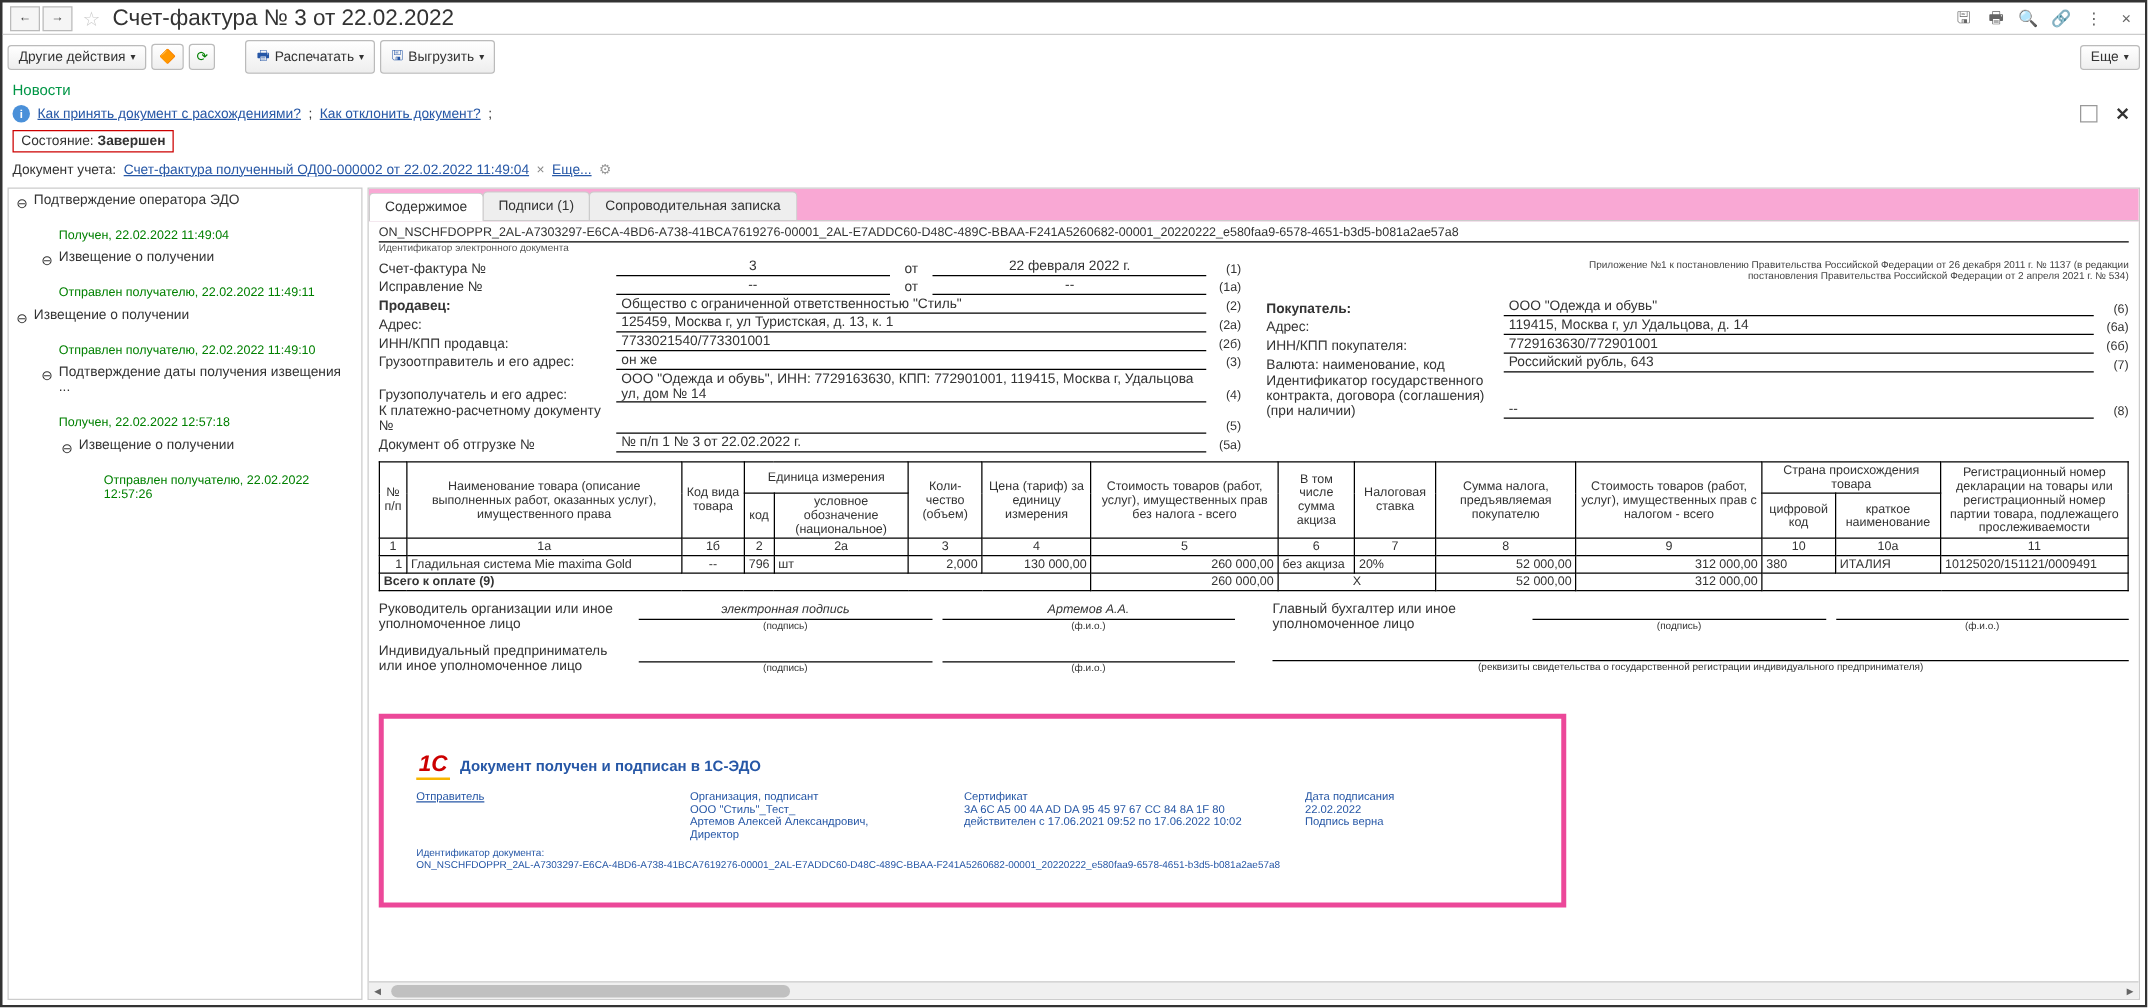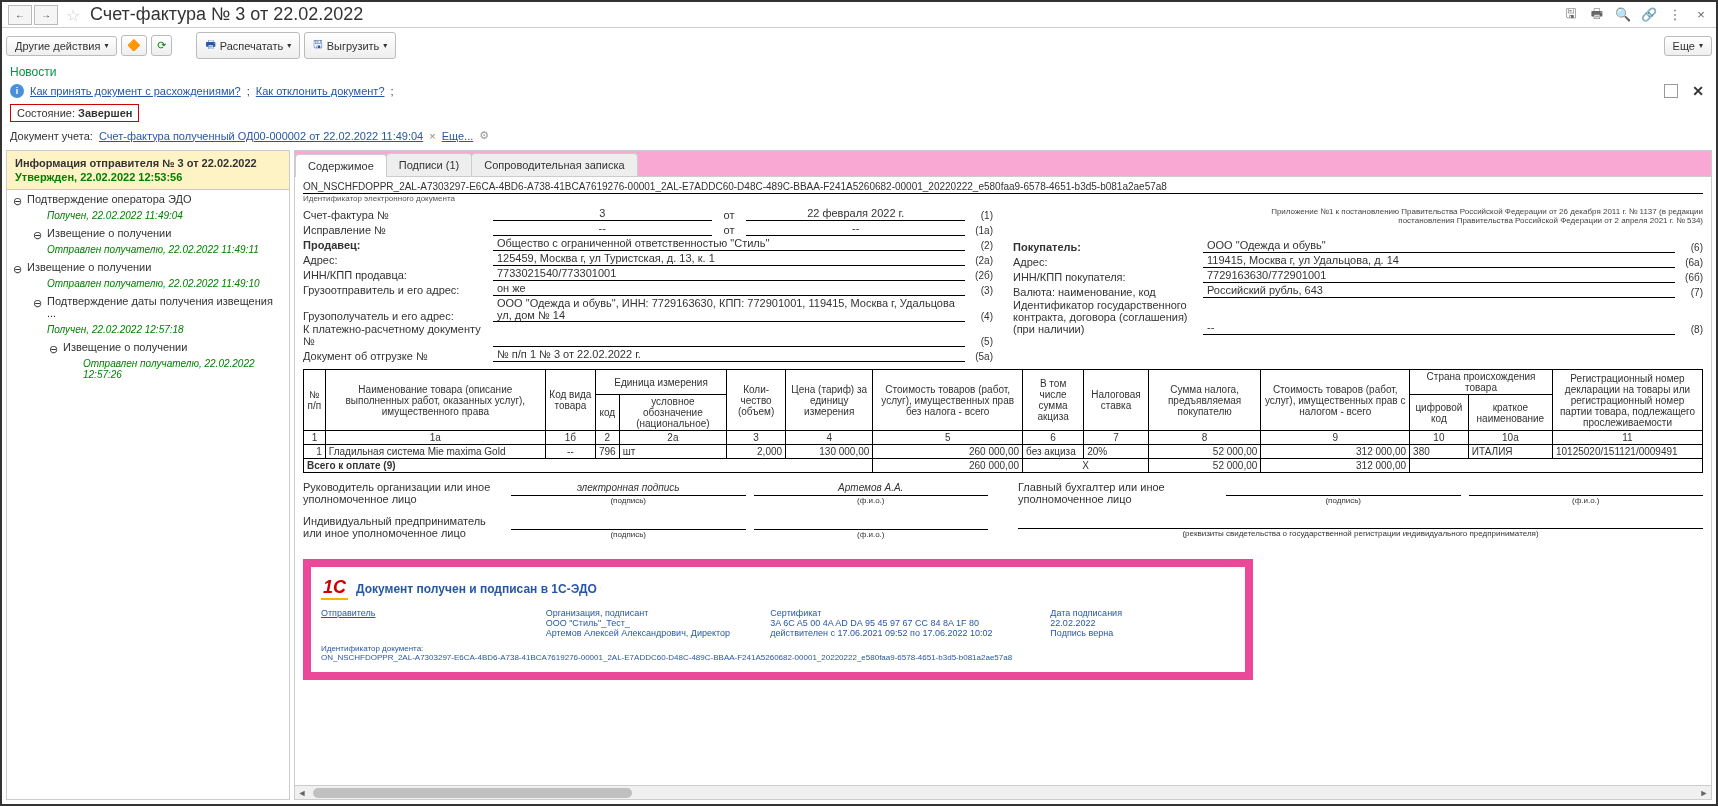--- a/index.html
+++ b/index.html
@@ -31,21 +31,21 @@
 .sidebar { width: 284px; border: 1px solid #ccc; margin: 4px 0 4px 4px; overflow-y: auto; font-size: 11px; }
 .sb-header { background: #fdf3c4; padding: 6px 8px; border-bottom: 1px solid #e0d080; }
 .sb-header-title { font-weight: bold; }
 .sb-header-sub { color: #008000; font-weight: bold; margin-top: 2px; }
 .sb-item { padding: 3px 4px 3px 20px; position: relative; }
 .sb-item.lvl2 { padding-left: 40px; }
 .sb-item.lvl3 { padding-left: 56px; }
 .sb-bullet { position: absolute; left: 6px; top: 5px; width: 8px; height: 8px; }
 .sb-item.lvl2 .sb-bullet { left: 26px; }
 .sb-item.lvl3 .sb-bullet { left: 42px; }
-.sb-sub { color: #008000; font-style: italic; font-size: 10px; padding-left: 20px; margin-top:5px; }
+.sb-sub { color: #008000; font-size: 10px; padding-left: 20px; margin-top:17px; }
 .sb-item.lvl2 .sb-sub { padding-left: 0; }
 .content { flex: 1; margin: 4px; border: 1px solid #ccc; display: flex; flex-direction: column; min-width: 0; overflow: hidden; }
 .tabs { display: flex; border-bottom: 1px solid #ccc; background:#f9a8d4; }
 .tab { padding: 5px 12px; border: 1px solid #ccc; border-bottom: none; background: #eee; cursor: pointer; font-size: 11px; margin-right:-1px; margin-top:2px;border-radius:4px 4px 0 0;}
 .tab.active { background: #fff; position: relative; top: 1px; }
 .doc-body { flex: 1; overflow: auto; padding: 4px 8px; }
 .doc-id { font-size: 10px; word-break: break-all; border-bottom:1px solid #000; padding-bottom:1px;}
 .doc-id-label { font-size: 8px; color: #555; }
 .form-area { display: flex; gap: 20px; margin-top: 4px; }
 .form-col { flex: 1; }
@@ -60,21 +60,21 @@
 table.invoice th, table.invoice td { border: 1px solid #000; padding: 1px 3px; text-align: center; vertical-align: middle; }
 table.invoice th { font-weight: normal; }
 table.invoice .num { text-align: right; }
 table.invoice .lft { text-align: left; }
 .sign-area { display: flex; gap: 30px; margin-top: 8px; font-size: 11px; }
 .sign-col { flex: 1; }
 .sign-row { display: flex; align-items: center; gap: 8px; }
 .sign-line { border-bottom: 1px solid #000; flex: 1; text-align: center; font-style: italic; font-size: 10px; min-height:14px;}
 .sign-sub { font-size: 8px; text-align: center; }
 .sign-line-wrap{flex:1;}
-.edo-box { border: 8px solid #ec4899; margin-top: 20px; padding: 10px; max-width: 950px; color: #2657a6; font-size: 10px; }
+.edo-box { border: 4px solid #ec4899; margin-top: 32px; padding: 26px; max-width: 950px; color: #2657a6; font-size: 10px; }
 .edo-title { font-weight: bold; font-size: 12px; margin-bottom: 8px; display:flex;align-items:center;gap:8px;}
 .edo-logo{font-weight:bold;font-size:18px;font-style:italic;border-bottom:2px solid #f8b500;padding:0 2px;color:#c00;}
 .edo-grid { display: flex; gap: 40px; }
 .edo-c { flex: 1; }
 .edo-label { font-size: 9px; }
 .edo-val { font-size: 9px; }
 .edo-doc-id { font-size: 8px; margin-top: 6px; word-break: break-all; }
 .scrollbar-bottom{height:14px;background:#f0f0f0;border-top:1px solid #ccc;display:flex;align-items:center;}
 .scroll-thumb{height:10px;background:#c0c0c0;border-radius:5px;flex:0.3;margin-left:4px;}
 .scroll-track{flex:1;}
@@ -149,24 +149,20 @@
   <div class="doc-row">
     <span>Документ учета:</span>
     <span class="link">Счет-фактура полученный ОД00-000002 от 22.02.2022 11:49:04</span>
     <span style="color:#888;cursor:pointer;">×</span>
     <span class="link">Еще...</span>
     <span class="gear-icon">⚙</span>
   </div>
 
   <div class="main">
     <div class="sidebar">
-      <div class="sb-header">
-        <div class="sb-header-title">Информация отправителя № 3 от 22.02.2022</div>
-        <div class="sb-header-sub">Утвержден, 22.02.2022 12:53:56</div>
-      </div>
       <div id="sb-items">
           <div class="sb-item lvl1">
             <span class="sb-bullet">⊖</span>
             <div>Подтверждение оператора ЭДО</div>
             <div class="sb-sub">Получен, 22.02.2022 11:49:04</div>
           </div>
           <div class="sb-item lvl2">
             <span class="sb-bullet">⊖</span>
             <div>Извещение о получении</div>
             <div class="sb-sub">Отправлен получателю, 22.02.2022 11:49:11</div>

